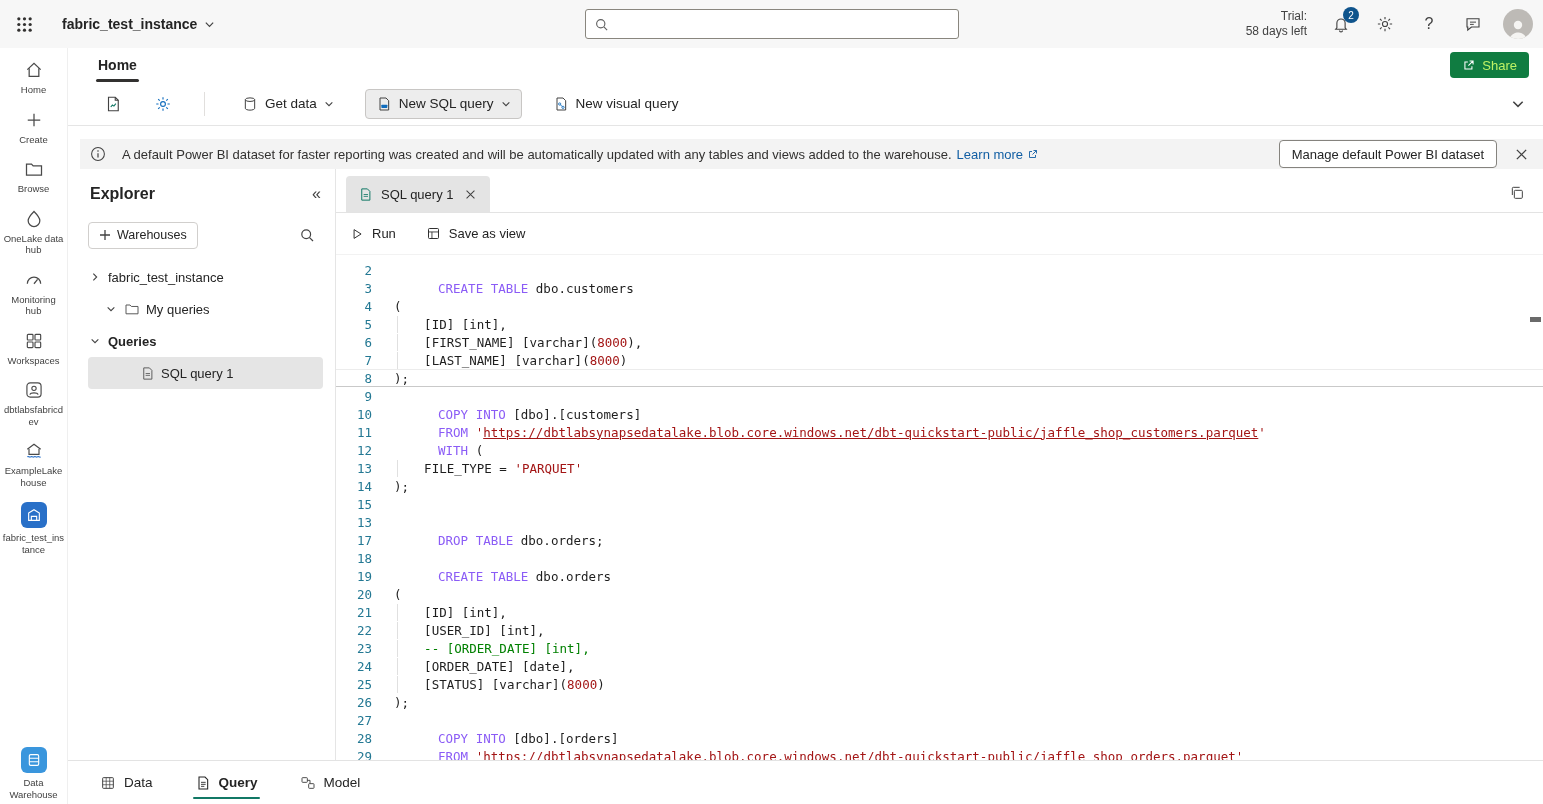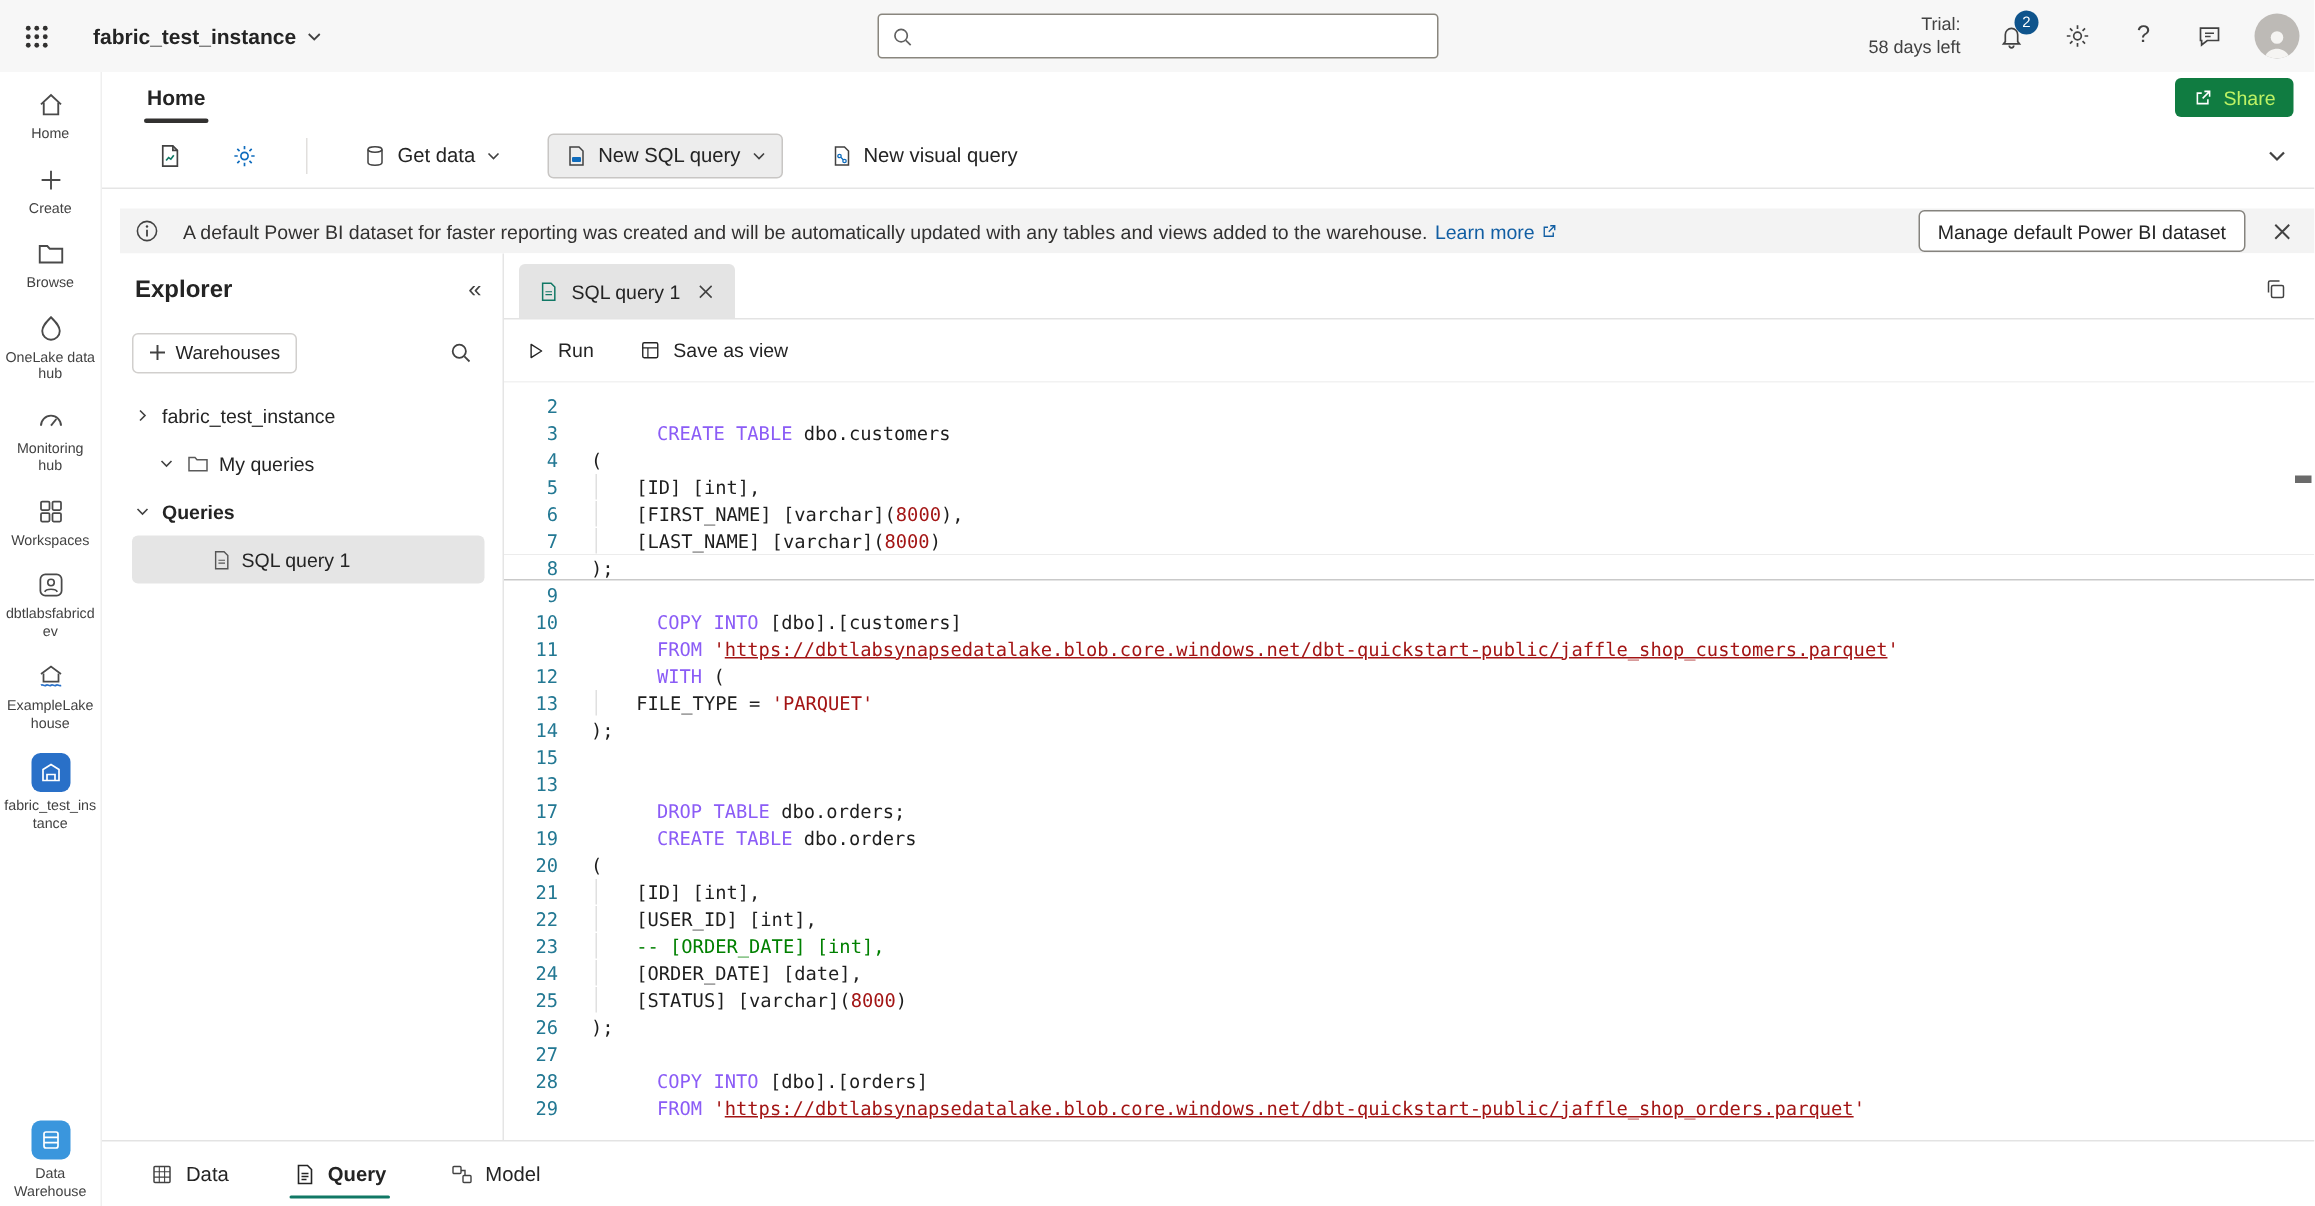--- a/index.html
+++ b/index.html
@@ -480,20 +480,21 @@
           <div class="code-line current"><span class="ln">8</span><span class="lc"><span class="tok-pl">);</span></span></div>
           <div class="code-line"><span class="ln">9</span><span class="lc"></span></div>
           <div class="code-line"><span class="ln">10</span><span class="lc"><span class="tok-kw">COPY INTO</span><span class="tok-pl"> [dbo].[customers]</span></span></div>
           <div class="code-line"><span class="ln">11</span><span class="lc"><span class="tok-kw">FROM</span><span class="tok-pl"> </span><span class="tok-str">'</span><span class="tok-lnk">https://dbtlabsynapsedatalake.blob.core.windows.net/dbt-quickstart-public/jaffle_shop_customers.parquet</span><span class="tok-str">'</span></span></div>
           <div class="code-line"><span class="ln">12</span><span class="lc"><span class="tok-kw">WITH</span><span class="tok-pl"> (</span></span></div>
           <div class="code-line"><span class="ln">13</span><span class="lc g1"><span class="tok-pl">    FILE_TYPE = </span><span class="tok-str">'PARQUET'</span></span></div>
           <div class="code-line"><span class="ln">14</span><span class="lc"><span class="tok-pl">);</span></span></div>
           <div class="code-line"><span class="ln">15</span><span class="lc"></span></div>
           <div class="code-line"><span class="ln">13</span><span class="lc"></span></div>
           <div class="code-line"><span class="ln">17</span><span class="lc"><span class="tok-kw">DROP TABLE</span><span class="tok-pl"> dbo.orders;</span></span></div>
+          <div class="code-line"><span class="ln">18</span><span class="lc"></span></div>
           <div class="code-line"><span class="ln">19</span><span class="lc"><span class="tok-kw">CREATE TABLE</span><span class="tok-pl"> dbo.orders</span></span></div>
           <div class="code-line"><span class="ln">20</span><span class="lc"><span class="tok-pl">(</span></span></div>
           <div class="code-line"><span class="ln">21</span><span class="lc g1"><span class="tok-pl">    [ID] [int],</span></span></div>
           <div class="code-line"><span class="ln">22</span><span class="lc g1"><span class="tok-pl">    [USER_ID] [int],</span></span></div>
           <div class="code-line"><span class="ln">23</span><span class="lc g1"><span class="tok-cmt">    -- [ORDER_DATE] [int],</span></span></div>
           <div class="code-line"><span class="ln">24</span><span class="lc g1"><span class="tok-pl">    [ORDER_DATE] [date],</span></span></div>
           <div class="code-line"><span class="ln">25</span><span class="lc g1"><span class="tok-pl">    [STATUS] [varchar](</span><span class="tok-num">8000</span><span class="tok-pl">)</span></span></div>
           <div class="code-line"><span class="ln">26</span><span class="lc"><span class="tok-pl">);</span></span></div>
           <div class="code-line"><span class="ln">27</span><span class="lc"></span></div>
           <div class="code-line"><span class="ln">28</span><span class="lc"><span class="tok-kw">COPY INTO</span><span class="tok-pl"> [dbo].[orders]</span></span></div>

